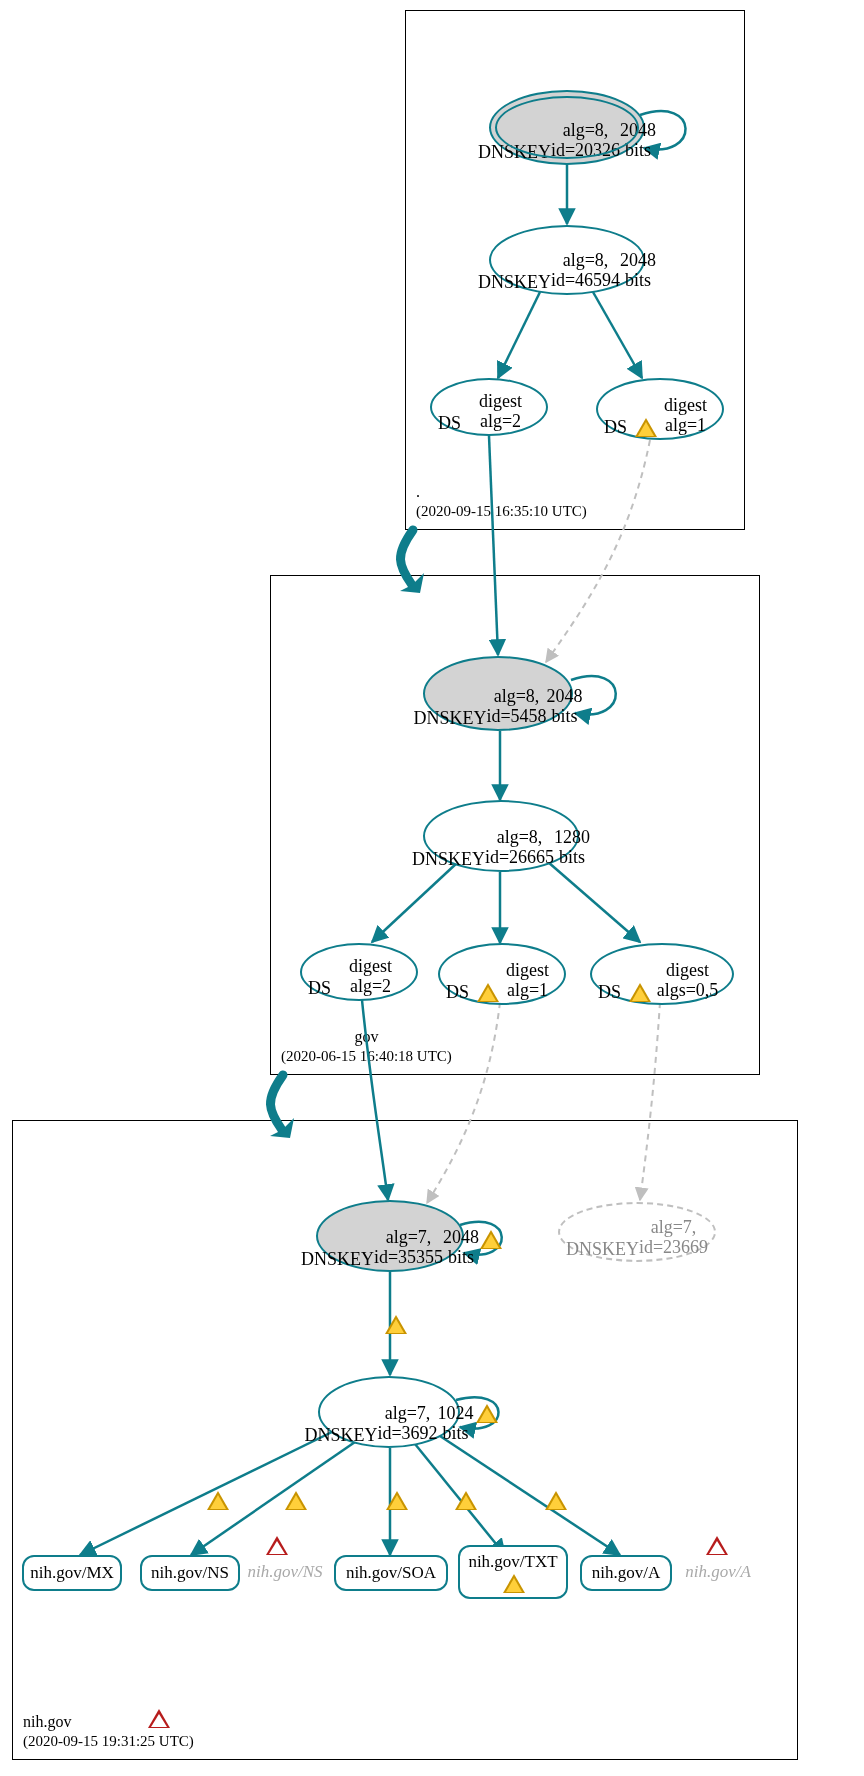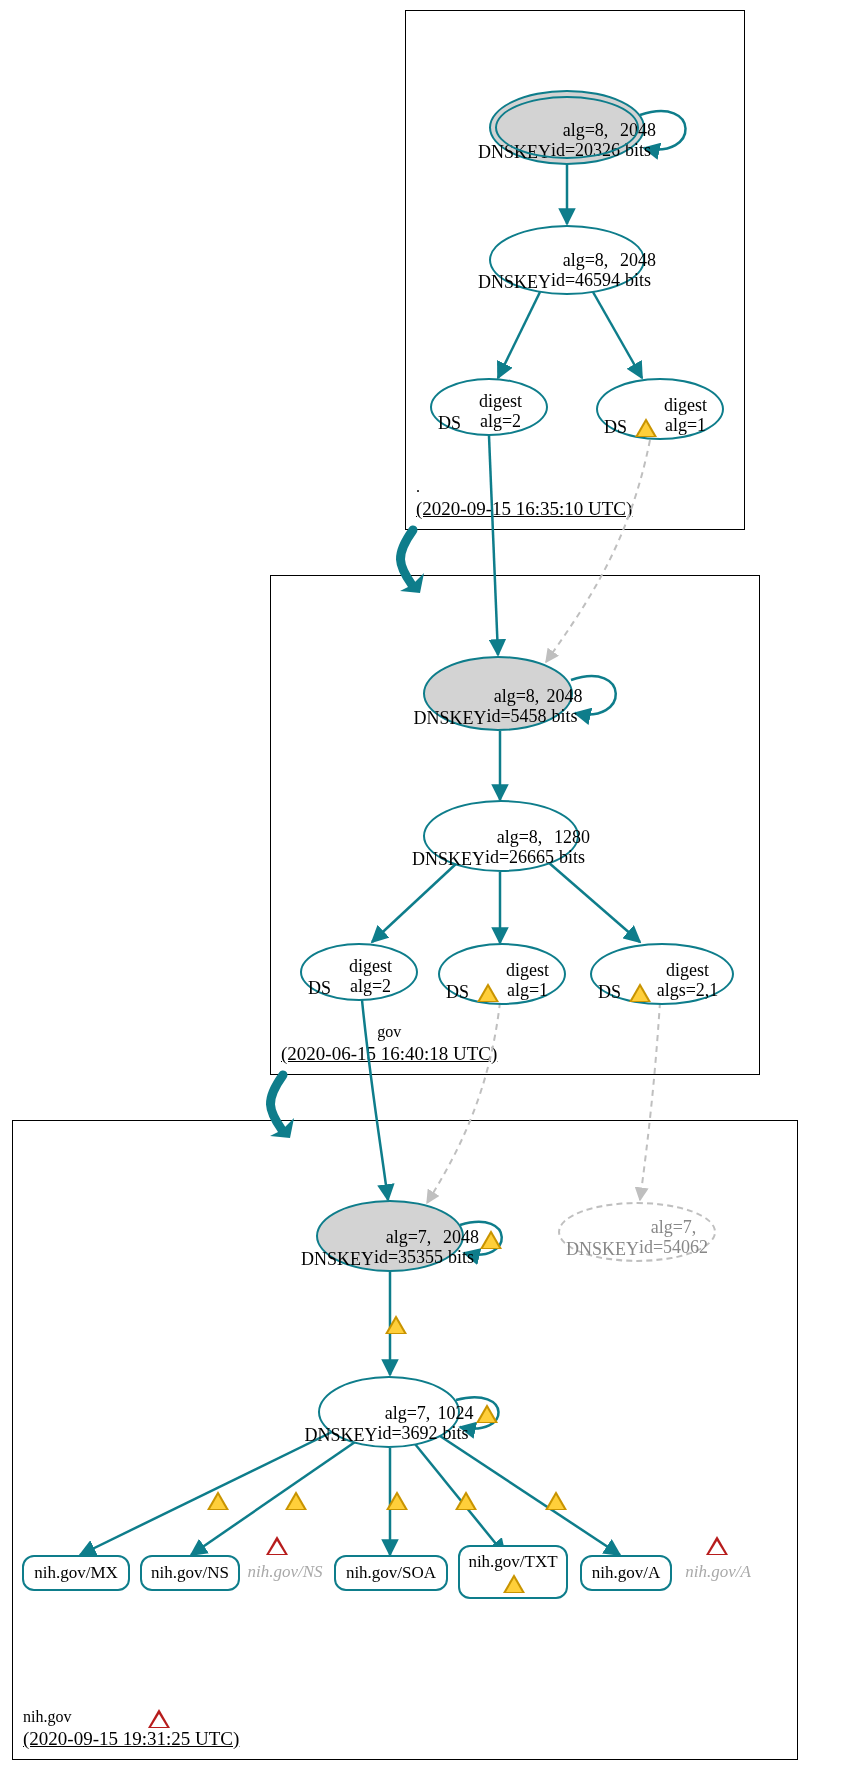--- a/index.html
+++ b/index.html
@@ -31,21 +31,21 @@
   }
   .zone-label {
     position: absolute;
     left: 10px;
     bottom: 8px;
     font-size: 16px;
     color: #000;
     line-height: 1.25;
   }
   .zone-label .zone-name { display:block; }
-  .zone-label .zone-time { display:block; font-size: 19px; text-decoration: underline; }
+  .zone-label .zone-time { display:block; font-size: 15px; }
 
   .node {
     position: absolute;
     border: 2.5px solid #0e7d8b;
     border-radius: 50%;
     background: #ffffff;
     text-align: center;
     display: flex;
     flex-direction: row;
     justify-content: center;
@@ -294,35 +294,35 @@
     <div class="sub">digest alg=1</div>
   </div>
 
   <div class="node" style="left:590px; top:943px; width:144px; height:62px;">
     <div style="display:flex; align-items:center; gap:8px;">
       <span class="title">DS</span>
       <span class="icon warn-y" style="position:relative;width:20px;height:18px;">
           <span>!</span>
         </span>
     </div>
-    <div class="sub">digest algs=2,1</div>
+    <div class="sub">digest algs=0,5</div>
   </div>
 
   <div class="node filled" style="left:316px; top:1200px; width:148px; height:72px;">
     <div class="title">DNSKEY</div>
     <div class="sub">alg=7, id=35355</div>
     <div class="sub">2048 bits</div>
   </div>
   <div class="icon warn-y" style="left:480px; top:1230px;">
       <span>!</span>
     </div>
 
   <div class="node ghost" style="left:558px; top:1202px; width:158px; height:60px;">
     <div class="title">DNSKEY</div>
-    <div class="sub">alg=7, id=54062</div>
+    <div class="sub">alg=7, id=23669</div>
   </div>
 
   <div class="icon warn-y" style="left:385px; top:1315px;">
       <span>!</span>
     </div>
 
   <div class="node" style="left:318px; top:1376px; width:142px; height:72px;">
     <div class="title">DNSKEY</div>
     <div class="sub">alg=7, id=3692</div>
     <div class="sub">1024 bits</div>
@@ -340,21 +340,21 @@
   <div class="icon warn-y" style="left:386px; top:1491px;">
       <span>!</span>
     </div>
   <div class="icon warn-y" style="left:455px; top:1491px;">
       <span>!</span>
     </div>
   <div class="icon warn-y" style="left:545px; top:1491px;">
       <span>!</span>
     </div>
 
-  <div class="leaf" style="left:22px;  top:1555px; width:108px; height:36px;">nih.gov/MX</div>
+  <div class="leaf" style="left:22px;  top:1555px; width:100px; height:36px;">nih.gov/MX</div>
 
   <div class="leaf" style="left:140px; top  :1555px; width:100px; height:36px;">nih.gov/NS</div>
 
   <div class="leaf ghost" style="left:244px; top:1560px; width:82px; height:24px;">nih.gov/NS</div>
   <div class="icon warn-r" style="left:266px; top:1536px;">
       <span>!</span>
     </div>
 
   <div class="leaf" style="left:334px; top:1555px; width:114px; height:36px;text-align:right;">nih.gov/SOA</div>
 

